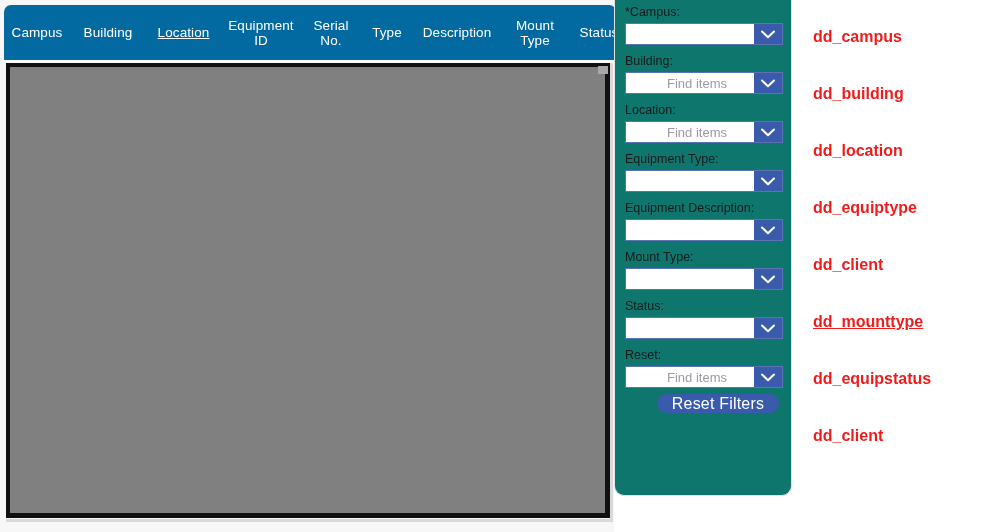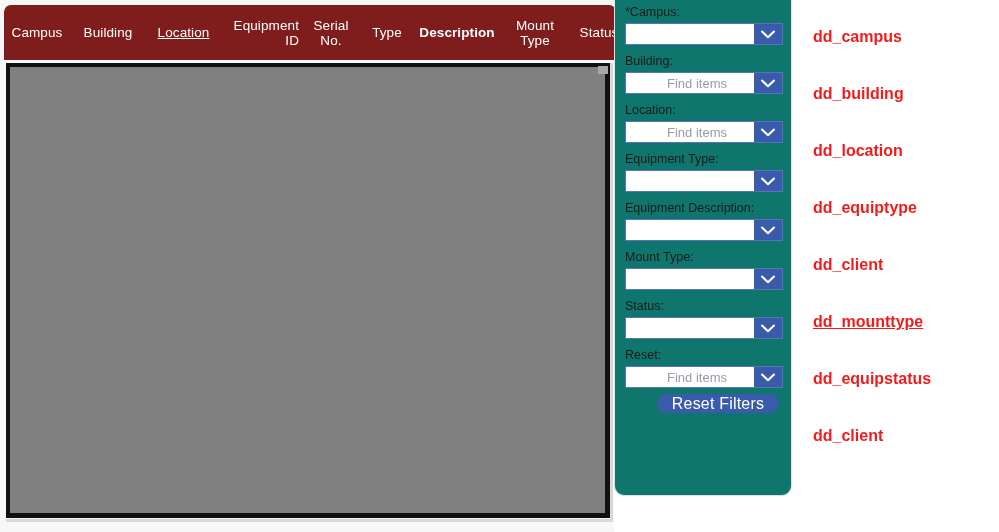--- a/index.html
+++ b/index.html
@@ -25,45 +25,45 @@
     background: #f7f7f7;
     overflow: hidden;
   }
 
   #grid-header {
     position: absolute;
     left: 4px;
     top: 5px;
     width: 612px;
     height: 55px;
-    background: #7f1d1d;
+    background: #0369a1;
     border-radius: 7px 7px 0 0;
     box-sizing: border-box;
     display: flex;
     align-items: center;
     color: #ffffff;
   }
   .col-head {
     text-align: center;
     font-size: 13.5px;
     line-height: 15px;
     color: #ffffff;
     letter-spacing: 0.1px;
     flex: 0 0 auto;
     box-sizing: border-box;
     padding: 0 2px;
     white-space: pre-line;
   }
   .c-campus      { width: 66px; }
   .c-building    { width: 76px; }
   .c-location    { width: 75px; text-decoration: underline; }
-  .c-equipid     { width: 80px; text-align: right; }
+  .c-equipid     { width: 80px; }
   .c-serial      { width: 60px; }
   .c-type        { width: 52px; }
-  .c-desc        { width: 88px; font-weight: bold; }
+  .c-desc        { width: 88px; }
   .c-mount       { width: 68px; }
   .c-status      { width: 60px; }
 
   
   #header-underline {
     position: absolute;
     left: 4px;
     top: 60px;
     width: 612px;
     height: 3px;

